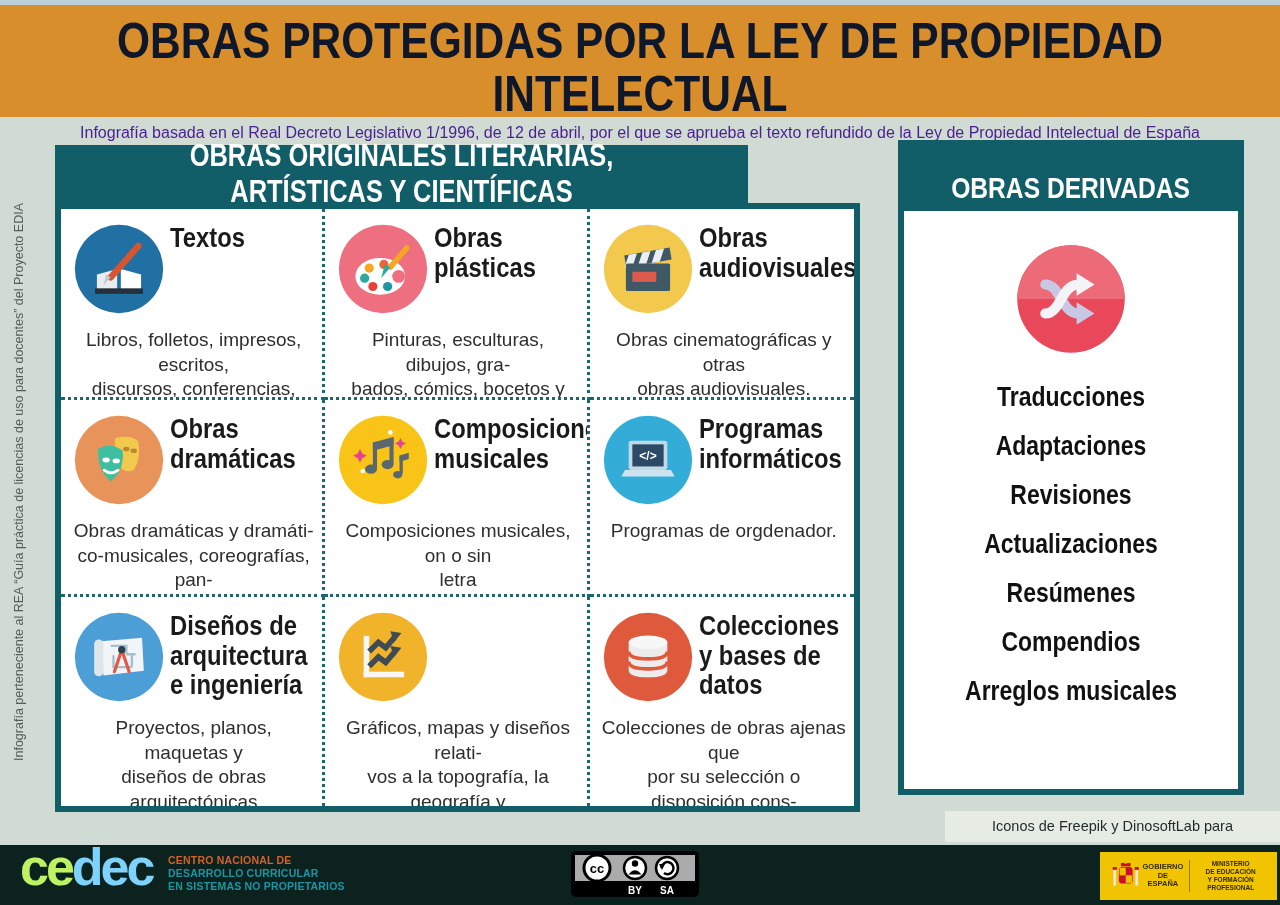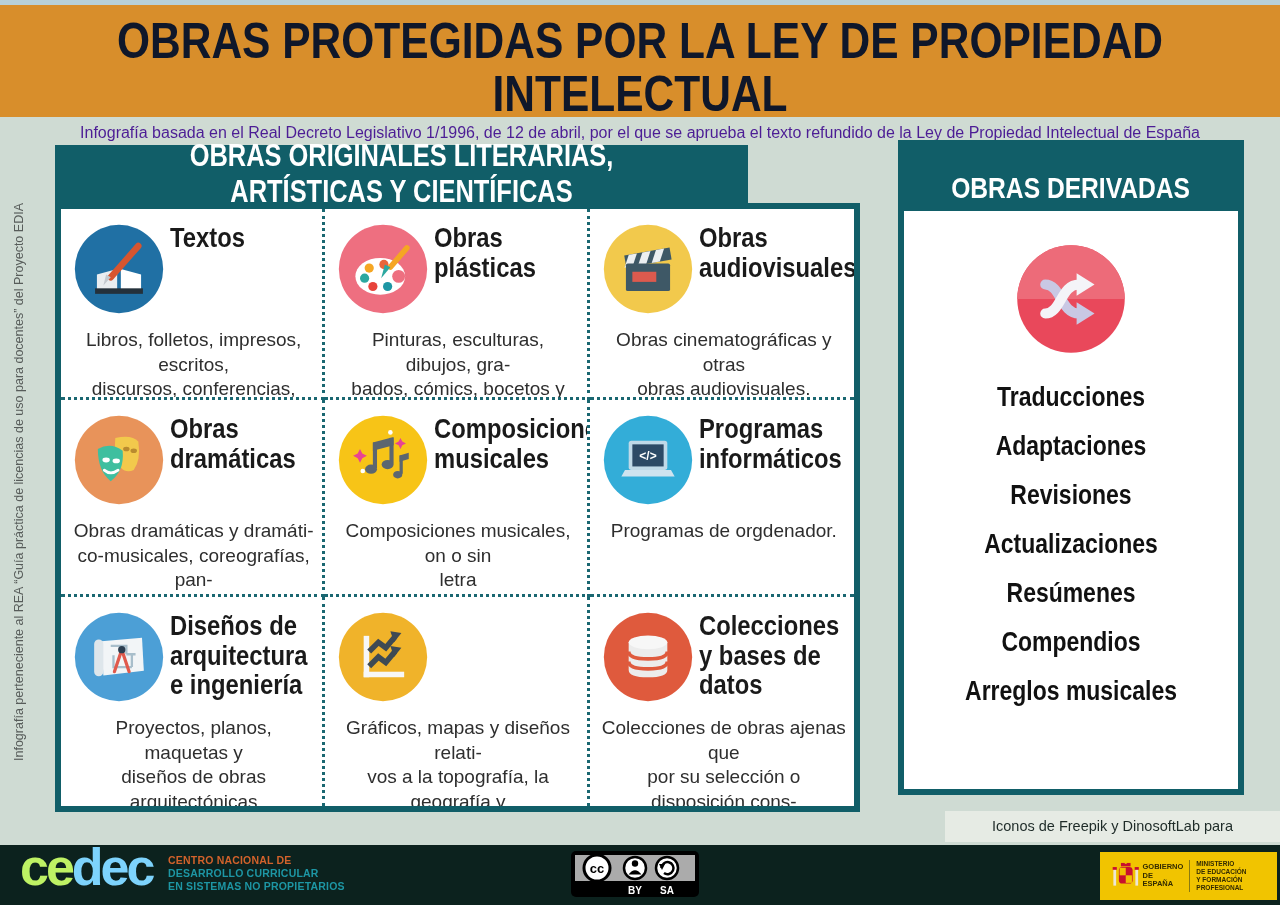--- a/index.html
+++ b/index.html
@@ -47,21 +47,21 @@
   .footer{position:absolute;left:0;top:845px;width:1280px;height:60px;background:#0C221E;}
   .cedec{position:absolute;left:20px;top:-8px;font-size:52px;font-weight:bold;letter-spacing:-3px;}
   .cedec .ce{color:#bef264;}
   .cedec .dec{color:#7dd3fc;}
   .cedec-tag{position:absolute;left:168px;top:9px;font-size:10.5px;font-weight:bold;
              line-height:13px;letter-spacing:0.2px;}
   .cedec-tag .t1{color:#D2622B;display:block;}
   .cedec-tag .t2,.cedec-tag .t3{color:#1D96A4;display:block;}
   .cc-badge{position:absolute;left:570px;top:5px;}
   .gov{position:absolute;left:1100px;top:7px;width:177px;height:48px;background:#F1C400;
-       display:flex;align-items:center;box-sizing:border-box;padding:2px 12px;}
+       display:flex;align-items:center;box-sizing:border-box;padding:2px 12px;text-align:center;}
   .gov-text{font-size:7.5px;font-weight:bold;color:#332B00;line-height:8.5px;margin-left:3px;}
   .gov-min{font-size:6.5px;font-weight:bold;color:#332B00;line-height:8px;margin-left:6px;
            padding-left:6px;border-left:1px solid #8A7A10;}
 </style>
 </head>
 <body>
 
 <div class="page">
 
   <div class="header">

